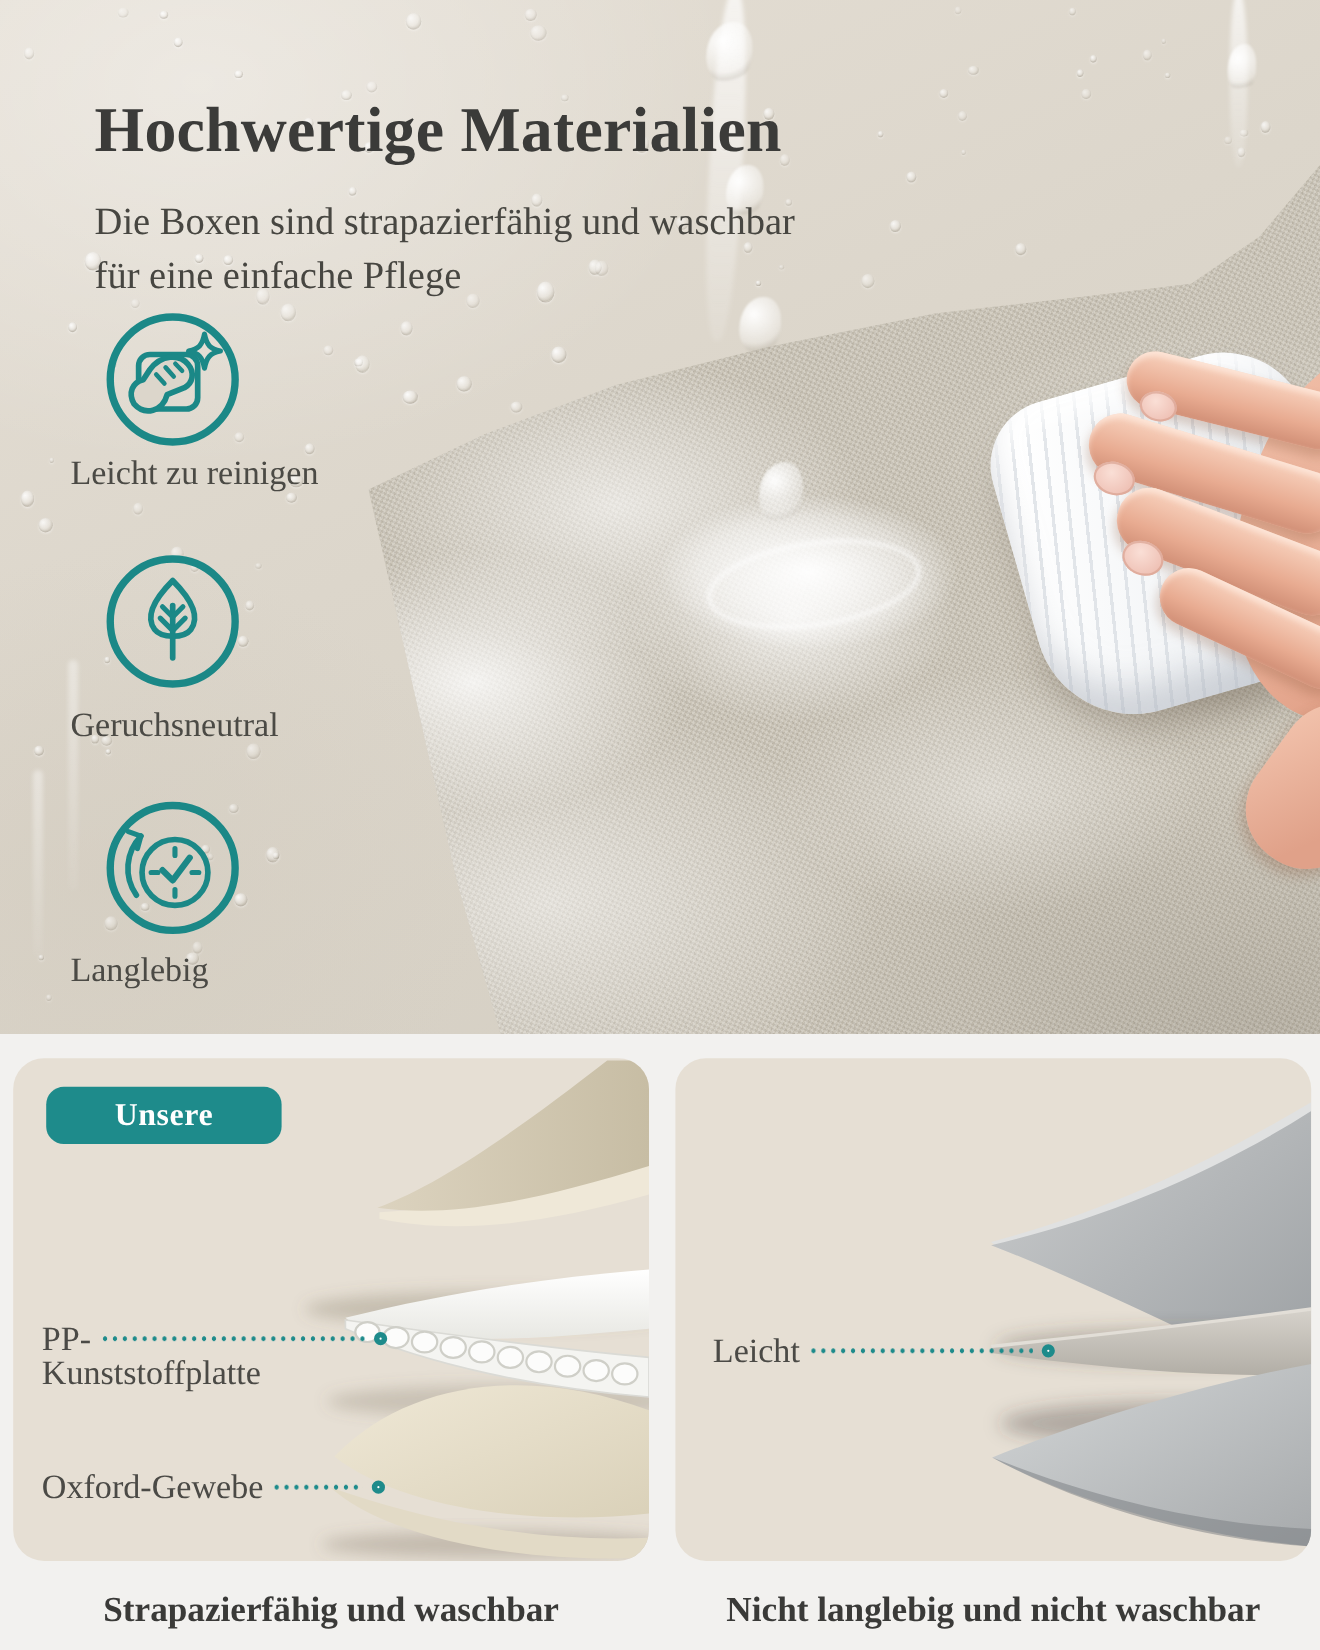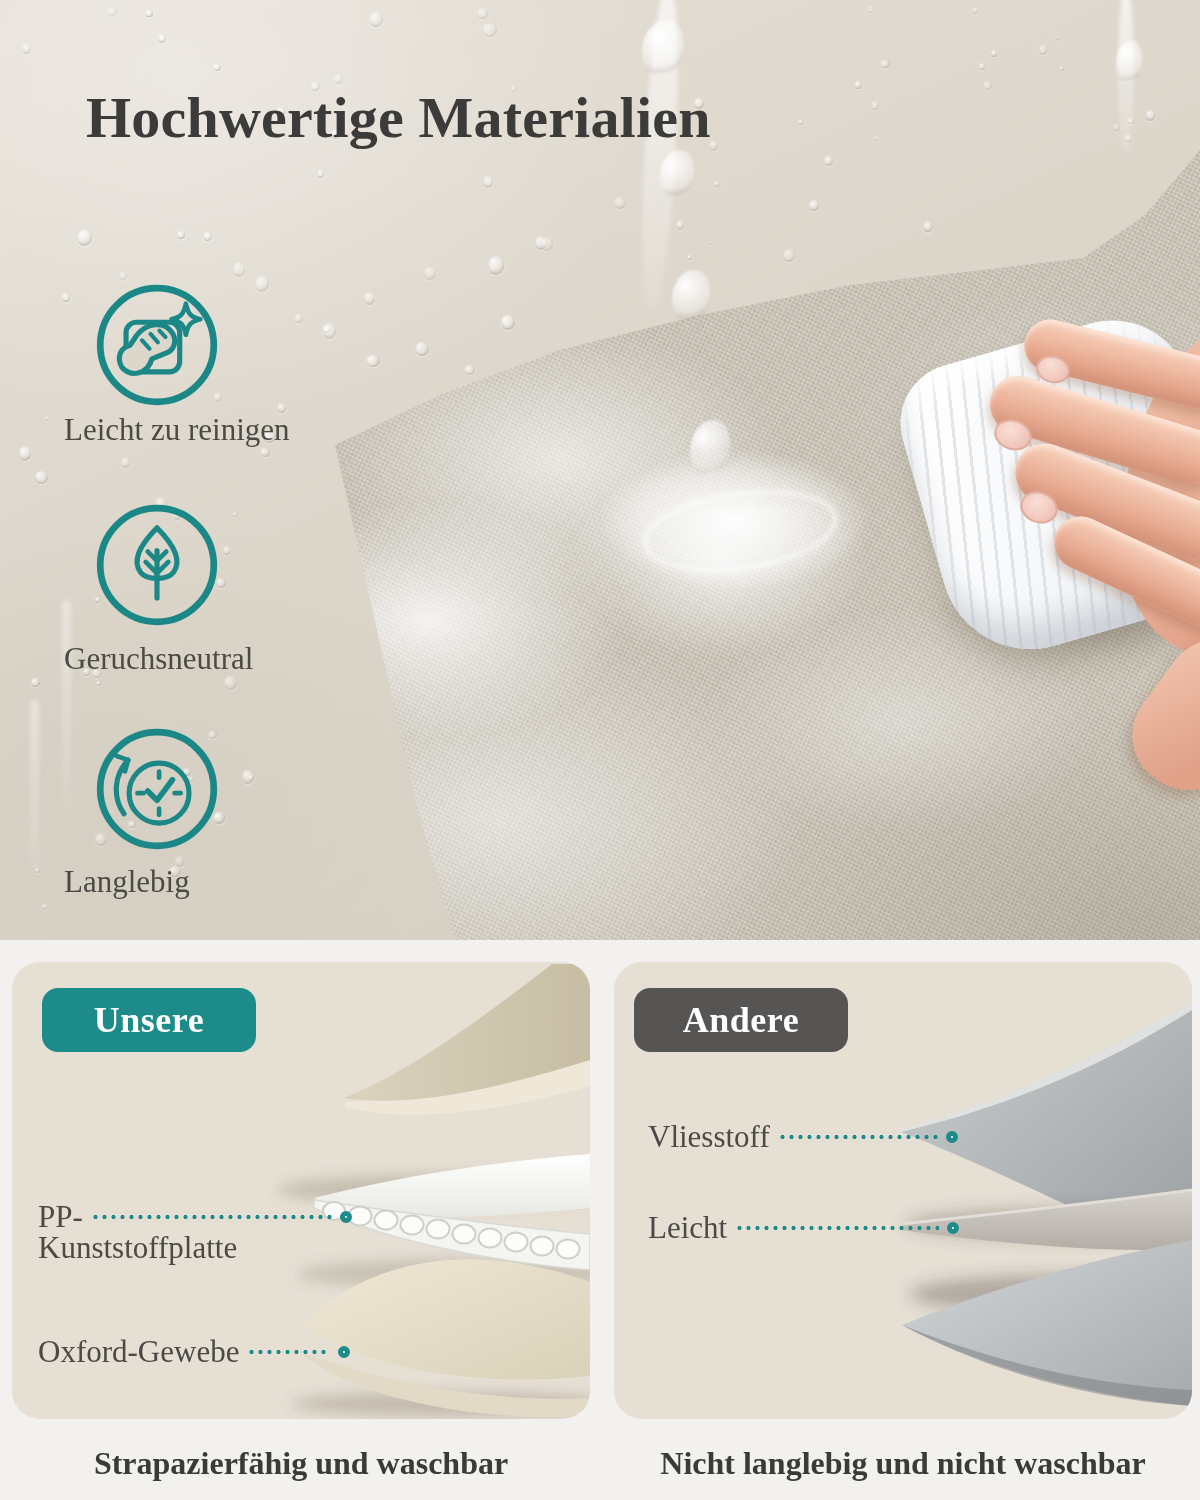--- a/index.html
+++ b/index.html
@@ -84,23 +84,23 @@
   .feature-icon.fi1{top:281px;} .feature-icon.fi2{top:501px;} .feature-icon.fi3{top:725px;}
   .feature-label{position:absolute;left:64px;z-index:12;font-size:31px;color:#4B4A45;white-space:nowrap;}
   .feature-label.fl1{top:412px;} .feature-label.fl2{top:641px;} .feature-label.fl3{top:864px;}
 
   
   .compare{position:absolute;left:0;top:940px;width:1200px;height:560px;background:var(--section-bg);}
   .card{position:absolute;top:22px;width:578px;height:457px;background:var(--card-bg);
         border-radius:28px;overflow:hidden;}
   .card.ours{left:12px;} .card.others{left:614px;}
   .card svg.layers{position:absolute;left:0;top:0;z-index:1;}
-  .badge{position:absolute;top:26px;height:64px;border-radius:16px;z-index:3;
+  .badge{position:absolute;top:26px;height:52px;border-radius:16px;z-index:3;
          display:flex;align-items:center;justify-content:center;
-         color:#fff;font-size:36px;font-weight:700;letter-spacing:.5px;}
+         color:#fff;font-size:29px;font-weight:700;letter-spacing:.5px;}
   .card.ours .badge{left:30px;width:214px;background:var(--teal);}
   .card.others .badge{left:20px;width:214px;background:var(--badge-dark);}
   .mat-row{position:absolute;height:24px;display:flex;align-items:center;z-index:3;}
   .mat-label{font-size:31px;color:#4B4A46;white-space:nowrap;flex:0 0 auto;}
   .mat-line2{position:absolute;left:0;top:25px;font-size:31px;color:#4B4A46;white-space:nowrap;}
   .dots{flex:1 1 auto;height:8px;margin:0 8px;
         background-image:radial-gradient(circle, var(--teal) 1.8px, rgba(0,0,0,0) 2.3px);
         background-size:9px 8px;background-position:left center;background-repeat:repeat-x;}
   .ring{flex:0 0 auto;width:12px;height:12px;border:5px solid var(--teal);border-radius:50%;background:#fff;}
   .ours .mat-row.r1{top:123px;left:26px;width:316px;}
@@ -245,20 +245,22 @@
     <div class="finger f2"></div>
     <div class="finger f3"></div>
     <div class="finger f4"></div>
     <div class="nail n0"></div>
     <div class="nail n1"></div>
     <div class="nail n2"></div>
     <div class="thumb"></div>
 
     <div class="hero">
       <div class="hero-title">Hochwertige Materialien</div>
+      <div class="hero-sub">Die Boxen sind strapazierfähig und waschbar
+für eine einfache Pflege</div>
     </div>
 
     <div class="feature-icon fi1">
       <svg class="icon-svg" width="128" height="128" viewBox="0 0 124 124" fill="none" stroke="#1B8887" stroke-width="5" stroke-linecap="round" stroke-linejoin="round">
         <circle cx="62" cy="62" r="55" stroke-width="6.5"></circle>
         <rect x="32" y="40" width="52" height="48" rx="10"></rect>
         <path d="M90,22 C92,32 95,35 104,37 C95,39 92,42 90,52 C88,42 85,39 76,37 C85,35 88,32 90,22 Z" stroke-width="4.5"></path>
         <g transform="rotate(-8 52 68)">
           <path d="M26,80 C22,70 27,61 37,60 L44,52 C56,40 72,42 78,52 C83,60 80,69 72,72 L56,76 C50,90 34,92 26,80 Z" fill="#DCD6CB"></path>
           <path d="M49,57 L55,66 M58,52 L64,61 M67,50 L72,57" stroke-width="4"></path>
@@ -369,27 +371,20 @@
         </defs>
         <path d="M287,167 C390,140 480,98 578,40 L578,66 C480,118 390,162 295,174 Z" fill="#E0E1E1"></path>
         <path d="M287,170 C390,146 490,104 578,48 L578,302 C470,252 370,202 287,170 Z" fill="url(#gV)"></path>
         <ellipse cx="460" cy="262" rx="170" ry="16" fill="rgba(70,66,58,0.3)" filter="url(#soft2)"></ellipse>
         <path d="M287,262 C400,250 490,240 578,228 L578,288 C480,290 390,282 287,268 Z" fill="url(#gK)"></path>
         <path d="M287,262 C400,250 490,240 578,228" fill="none" stroke="#E2DED7" stroke-width="3"></path>
         <ellipse cx="470" cy="332" rx="175" ry="20" fill="rgba(60,56,50,0.32)" filter="url(#soft2)"></ellipse>
         <path d="M288,363 C380,326 480,296 578,278 L578,444 C470,434 360,402 288,363 Z" fill="url(#gF)"></path>
         <path d="M288,363 C390,404 490,424 578,428 L578,444 C460,436 360,402 288,363 Z" fill="rgba(120,124,127,0.5)"></path>
       </svg>
-      <div class="badge">Andere</div>
-      <div class="mat-row r1">
-        <span class="mat-label">Vliesstoff</span>
-        <span class="mat-line2"></span>
-        <span class="dots"></span>
-        <span class="ring"></span>
-      </div>
       <div class="mat-row r2">
         <span class="mat-label">Leicht</span>
         <span class="mat-line2"></span>
         <span class="dots"></span>
         <span class="ring"></span>
       </div>
     </div>
 
     <div class="caption ours-cap">Strapazierfähig und waschbar</div>
     <div class="caption others-cap">Nicht langlebig und nicht waschbar</div>

